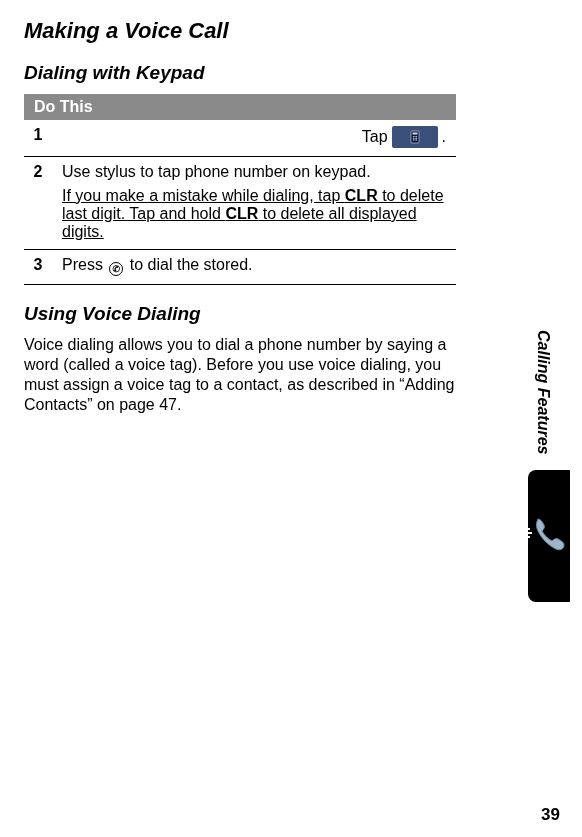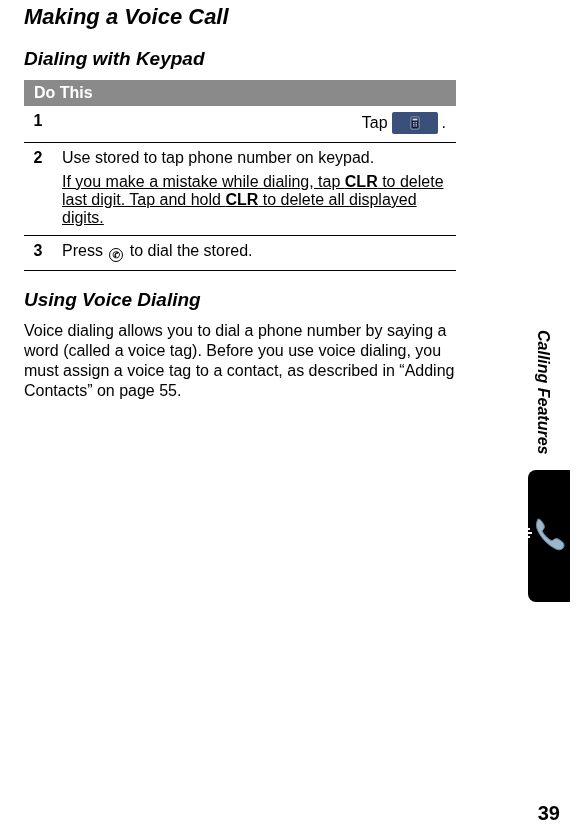--- a/index.html
+++ b/index.html
@@ -1,35 +1,35 @@
 <!DOCTYPE html>
 <html><head>
 <meta charset="utf-8">
 <style>
   * { box-sizing: border-box; margin: 0; padding: 0; }
   html, body { width: 582px; height: 837px; background: #fff; font-family: Arial, Helvetica, sans-serif; color: #000; position: relative; }
-  .page { padding: 4px 24px 0 24px; width: 480px; }
+  .page { padding: 18px 24px 0 24px; width: 480px; }
   .h1 { font-size: 22px; font-weight: bold; font-style: italic; margin-bottom: 14px; }
   .h2 { font-size: 19px; font-weight: bold; font-style: italic; margin-bottom: 10px; margin-top: 18px; }
   .table { width: 100%; border-collapse: collapse; margin-top: 4px; margin-bottom: 6px; }
   .table th { background: #8a8a8a; color: #fff; text-align: left; font-size: 16px; font-weight: bold; padding: 4px 10px; }
   .table td { border-bottom: 1px solid #000; padding: 6px 10px 8px 10px; vertical-align: top; font-size: 16px; }
   .table td.num { font-weight: bold; width: 28px; text-align: center; padding-left: 4px; padding-right: 4px; }
   .step-line { display: flex; align-items: center; flex-wrap: wrap; justify-content: flex-end; }
   .icon-box { display: inline-flex; width: 46px; height: 22px; background: #3a4f7a; border-radius: 2px; align-items: center; justify-content: center; margin: 0 4px; }
   .icon-box svg { width: 14px; height: 14px; }
   .body-p { font-size: 16px; line-height: 1.25; margin-top: 4px; margin-bottom: 6px; }
   .para-block { margin-top: 6px; text-decoration: underline; }
   .bold { font-weight: bold; }
   .send-glyph { display: inline-flex; width: 14px; height: 14px; border: 1.5px solid #000; border-radius: 50%; align-items: center; justify-content: center; font-size: 9px; font-weight: bold; vertical-align: -2px; margin: 0 2px; }
   
   .side-tab-text { position: absolute; right: 30px; top: 330px; font-size: 16px; font-weight: bold; font-style: italic; writing-mode: vertical-rl; }
   .side-tab-black { position: absolute; right: 12px; top: 470px; width: 42px; height: 132px; background: #000; border-top-left-radius: 8px; border-bottom-left-radius: 8px; }
   .side-phone { position: absolute; right: 14px; top: 505px; }
-  .page-num { position: absolute; right: 22px; bottom: 12px; font-size: 20px; font-weight: bold; }
+  .page-num { position: absolute; right: 22px; bottom: 12px; font-size: 17px; font-weight: bold; }
 </style>
 </head>
 <body>
 
 <div class="page">
 
   <div class="h1">Making a Voice Call</div>
 
   <div class="h2">Dialing with Keypad</div>
 
@@ -58,38 +58,38 @@
                   <circle cx="8.5" cy="9.9" r="0.6" fill="#cfd8e8"></circle>
                 </svg>
           </span>
           <span>.</span>
         </span>
       </td>
     </tr>
     <tr>
       <td class="num">2</td>
       <td>
-        <div>Use stored to tap phone number on keypad.</div>
+        <div>Use stylus to tap phone number on keypad.</div>
         <div class="para-block">
           <span>If you make a mistake while dialing, tap </span><span class="bold">CLR</span><span> to delete last digit. Tap and hold </span><span class="bold">CLR</span><span> to delete all displayed digits.</span>
         </div>
       </td>
     </tr>
     <tr>
       <td class="num">3</td>
       <td>
         <span>Press </span><span class="send-glyph">✆</span><span> to dial the stored.</span>
       </td>
     </tr>
   </tbody>
     </table>
 
 
   <div class="h2">Using Voice Dialing</div>
-  <div class="body-p">Voice dialing allows you to dial a phone number by saying a word (called a voice tag). Before you use voice dialing, you must assign a voice tag to a contact, as described in “Adding Contacts” on page 55.</div>
+  <div class="body-p">Voice dialing allows you to dial a phone number by saying a word (called a voice tag). Before you use voice dialing, you must assign a voice tag to a contact, as described in “Adding Contacts” on page 47.</div>
 
 </div>
 
 <div class="side-tab-text">Calling Features</div>
 <div class="side-tab-black"></div>
 <div class="side-phone">
   <svg width="52" height="52" viewBox="0 0 52 52">
     <g>
       <line x1="2" y1="24" x2="14" y2="24" stroke="#fff" stroke-width="2"></line>
       <line x1="0" y1="28" x2="16" y2="28" stroke="#fff" stroke-width="2"></line>

